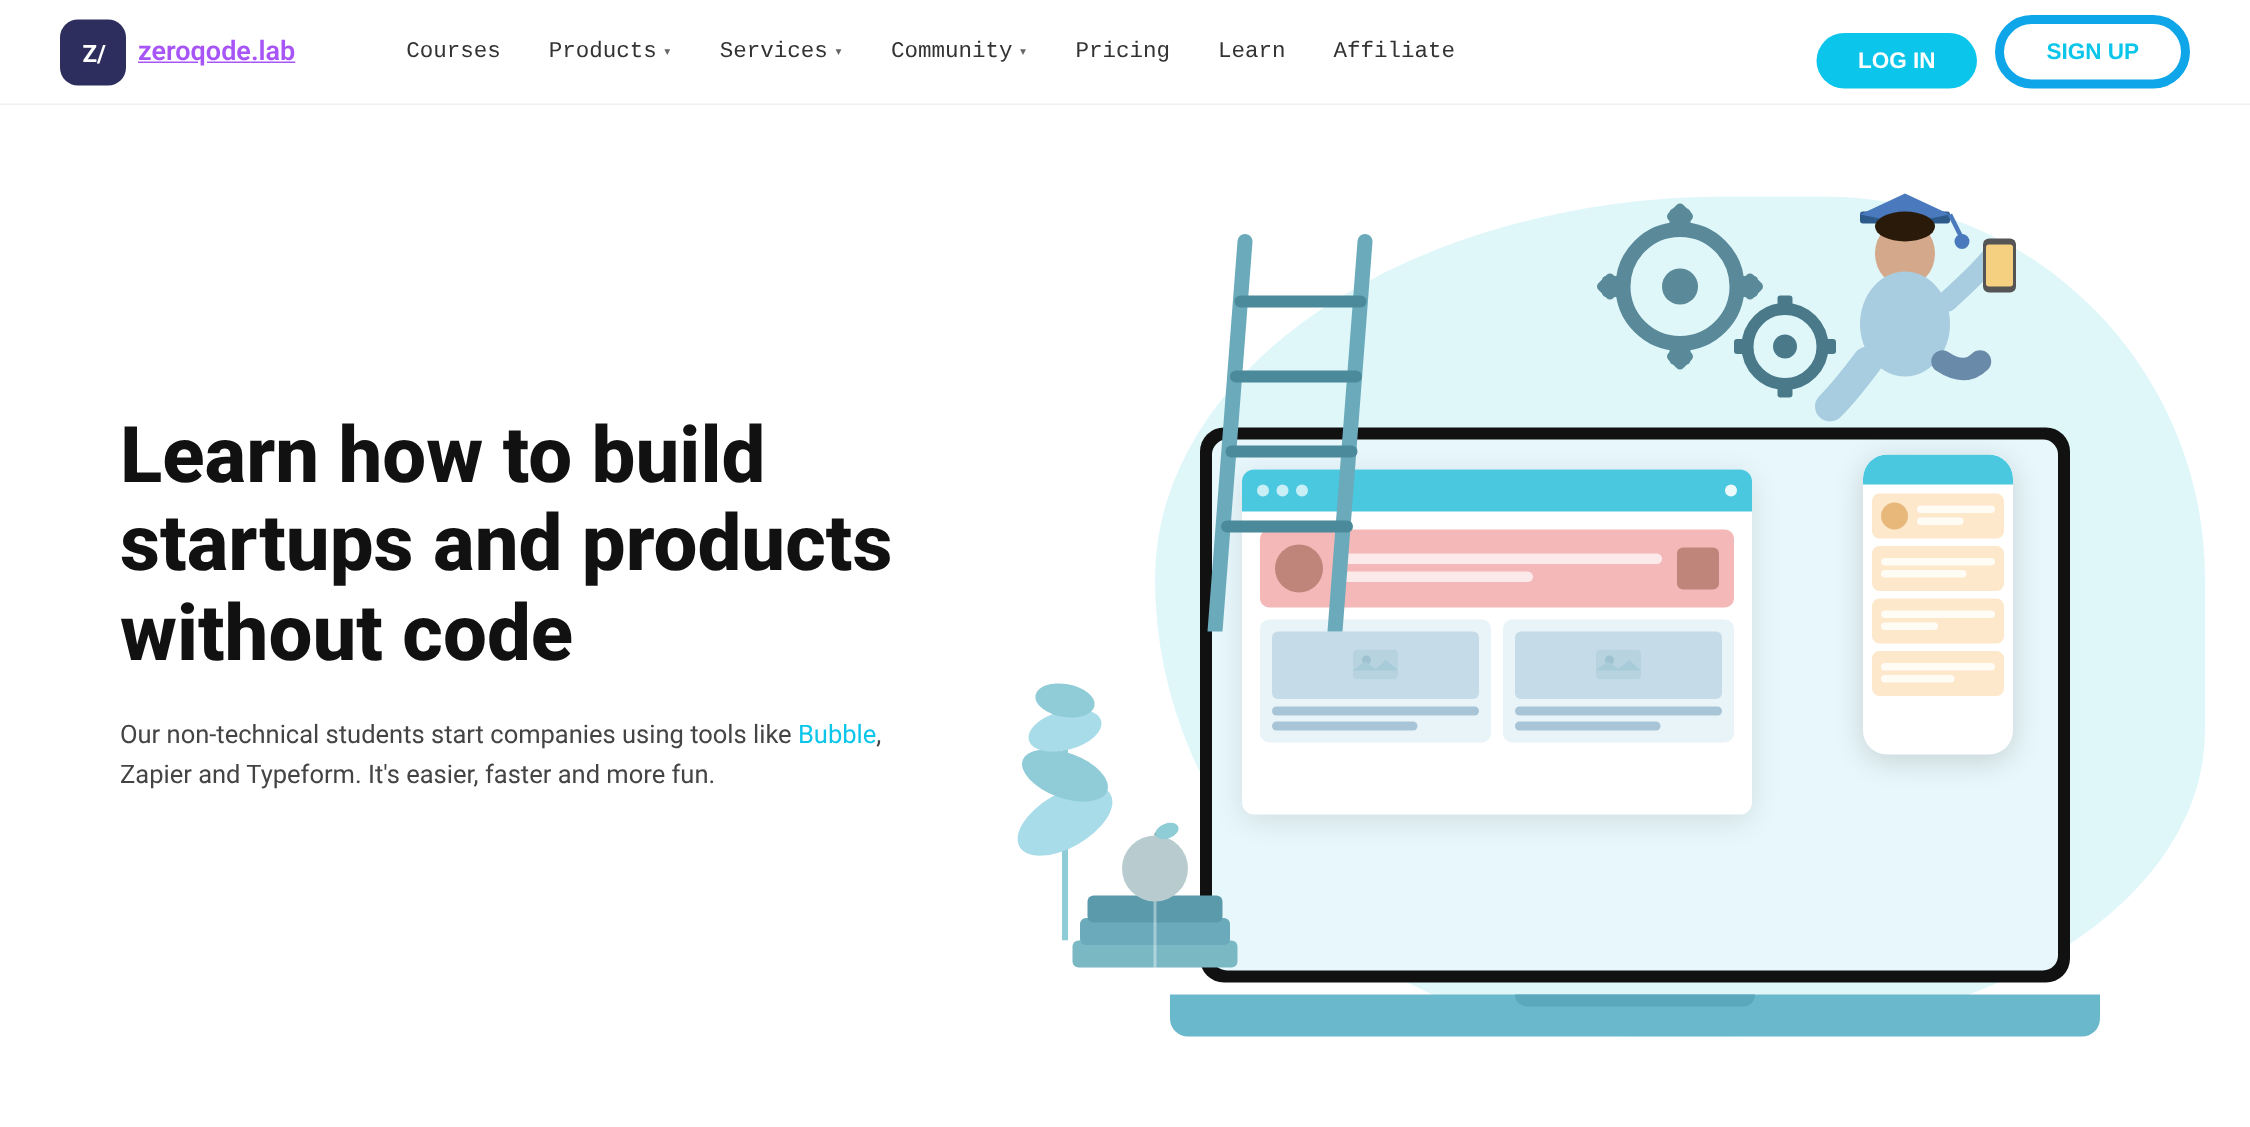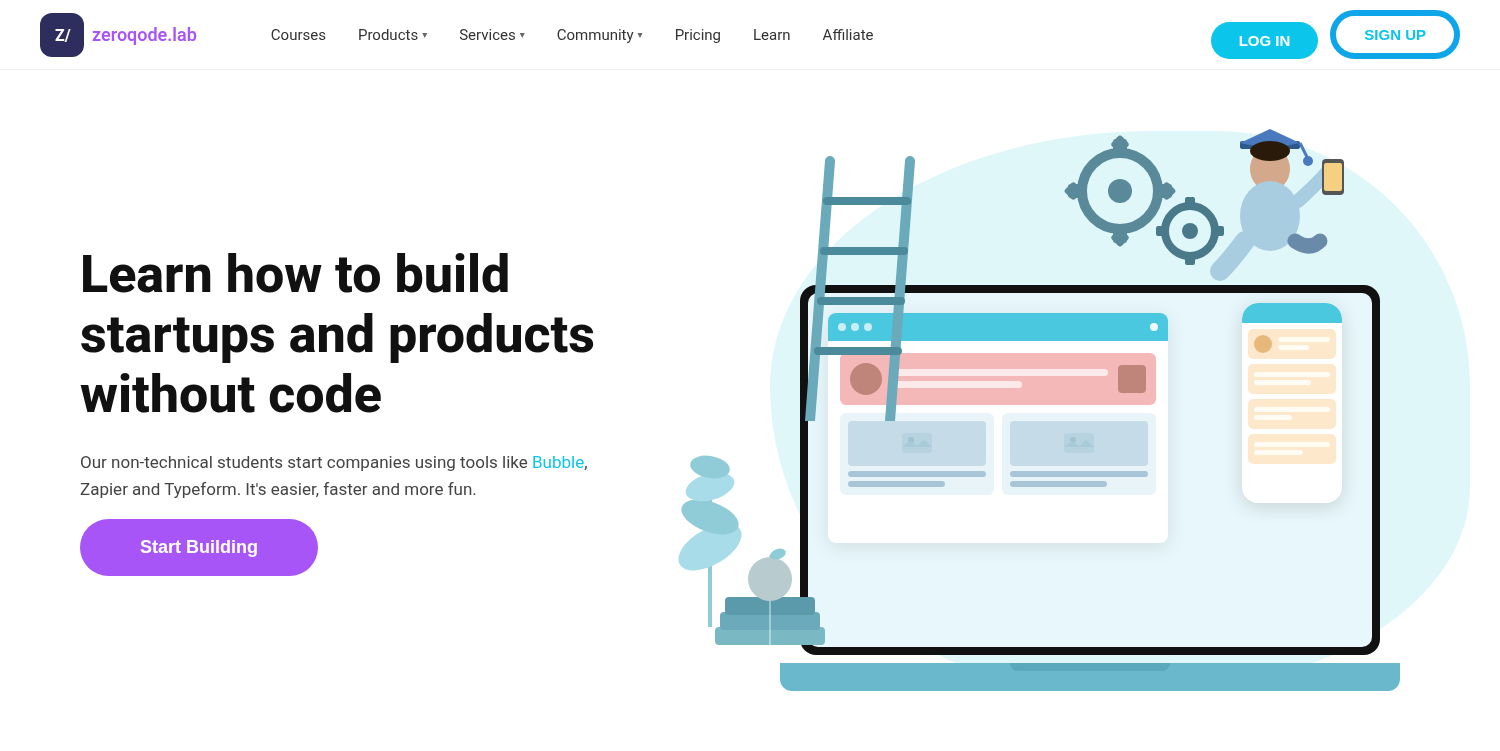--- a/index.html
+++ b/index.html
@@ -32,37 +32,38 @@
       justify-content: center;
       color: white;
       font-size: 20px;
       font-weight: bold;
     }
     .logo-text {
       font-size: 18px;
       font-weight: 600;
       color: #1a1a2e;
     }
-    .logo-text span { color: #a855f7; }
+    .logo-text span { color: #a855f7; text-decoration: underline; }
     .nav-links {
       display: flex;
       align-items: center;
       gap: 4px;
       flex: 1;
     }
     .nav-link {
       padding: 8px 14px;
       color: #333;
       font-size: 15px;
       text-decoration: none;
       display: flex;
       align-items: center;
       gap: 4px;
       cursor: pointer;
       border-radius: 6px;
+      font-family: Liberation Mono, monospace;
     }
     .nav-link .chevron {
       font-size: 10px;
       color: #666;
     }
     .nav-actions {
       display: flex;
       align-items: flex-end;
       gap: 12px;
     }
@@ -440,21 +441,20 @@
     <button class="btn-signup">SIGN UP</button>
   </div>
 </nav>
 
 <section class="hero">
   <div class="hero-content">
     <h1 class="hero-title">Learn how to build startups and products without code</h1>
     <p class="hero-description">
       <span>Our non-technical students start companies using tools like </span><a href="#" style="color:#0bc5ea">Bubble</a><span>, Zapier and Typeform. It's easier, faster and more fun.</span>
     </p>
-    <button class="btn-cta">Start Building</button>
   </div>
 
   <div class="hero-illustration">
 
     <div class="bg-blob"></div>
 
     <div class="plant">
       <svg width="100" height="220" viewBox="0 0 100 220">
 
         <line x1="50" y1="220" x2="50" y2="60" stroke="#8eccd6" stroke-width="4"></line>

